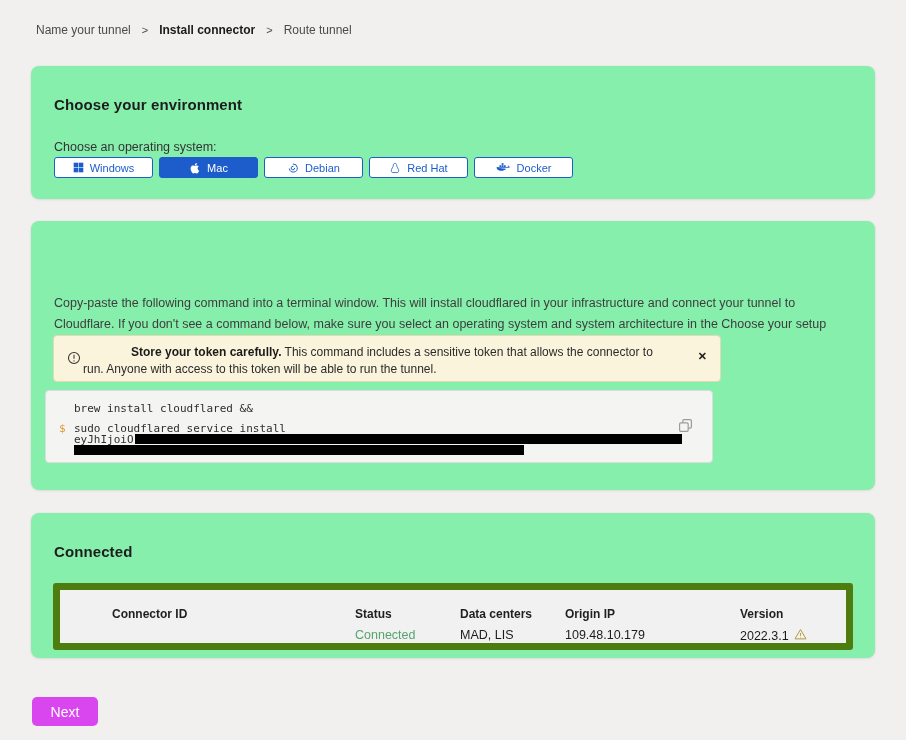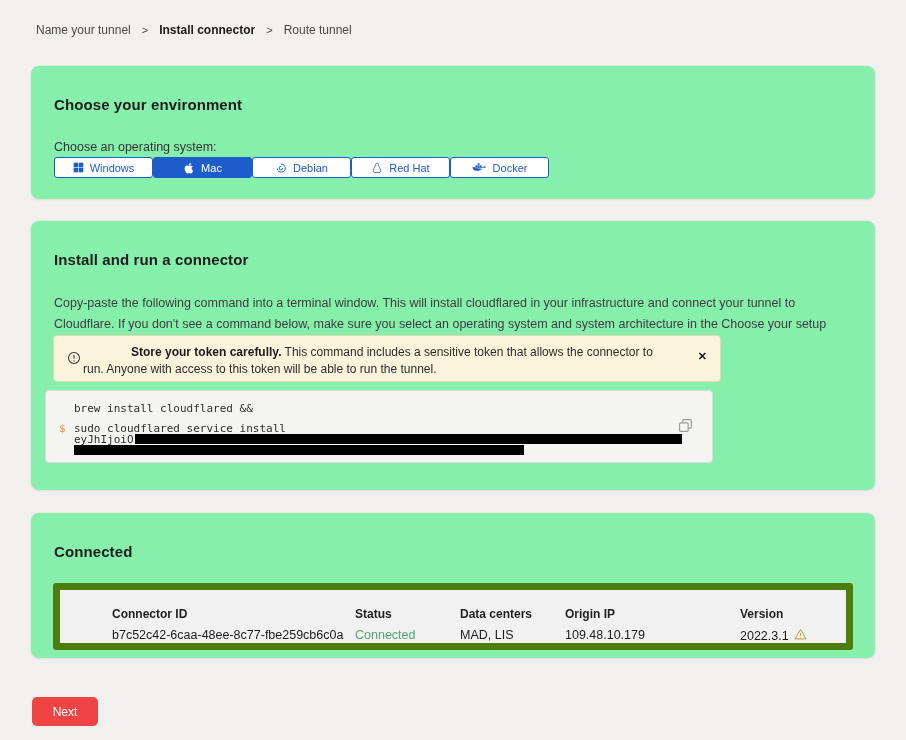--- a/index.html
+++ b/index.html
@@ -21,21 +21,21 @@
   
   .card { position:absolute; left:31px; width:844px; background:#86efac; border-radius:8px;
           box-shadow:0 1px 3px rgba(0,0,0,0.07), 0 0 0 1px rgba(0,0,0,0.02); }
   #card-env { top:66px; height:133px; }
   #card-install { top:221px; height:269px; }
   #card-connectors { top:513px; height:145px; }
   .card-title { position:absolute; left:23px; top:30px; font-size:15px; font-weight:bold; color:#1d1d1d; letter-spacing:.1px; }
 
   
   .os-label { position:absolute; left:23px; top:74px; font-size:12.5px; color:#333; }
-  .os-buttons { position:absolute; left:23px; top:91px; display:flex; gap:0;justify-content:center; }
+  .os-buttons { position:absolute; left:23px; top:91px; display:flex; gap:6px;justify-content:center; }
   .os-btn { width:99px; height:21px; border:1px solid #1d5dcb; border-radius:3px; background:#fff; color:#1d5dcb;
             display:flex; align-items:center; justify-content:center; gap:6px; font-size:11px; cursor:pointer;
             font-family:"Liberation Sans", sans-serif; }
   .os-btn.selected { background:#1d5dcb; color:#fff; }
   .os-btn svg { display:block; }
 
   
   .description { position:absolute; left:23px; top:72px; width:796px; font-size:12.5px; color:#3d3d3d; line-height:21px; }
   .warning-banner { position:absolute; left:22px; top:114px; width:668px; height:47px; background:#fbf4dd;
                     border:1px solid #e3d9b5; border-radius:4px; }
@@ -62,22 +62,22 @@
   .td { position:absolute; top:38px; font-size:12.5px; color:#1b1b1b; }
   .col-id { left:52px; }
   .col-status { left:295px; }
   .col-dc { left:400px; }
   .col-ip { left:505px; }
   .col-version { left:680px; }
   .status-connected { color:#55a46f; }
   .version-cell { display:flex; align-items:center; gap:5px; }
 
   
-  .next-button { position:absolute; left:32px; top:697px; width:66px; height:29px; background:#ef4444; color:#fff;
-                 border:none; border-radius:5px; font-size:12px; font-family:"Liberation Sans", sans-serif; cursor:pointer; }
+  .next-button { position:absolute; left:32px; top:697px; width:66px; height:29px; background:#d946ef; color:#fff;
+                 border:none; border-radius:5px; font-size:14px; font-family:"Liberation Sans", sans-serif; cursor:pointer; }
 </style>
 </head>
 <body>
 
 <div class="page">
 
   <nav class="breadcrumb">
     <span class="crumb">Name your tunnel</span>
     <span class="crumb-sep">&gt;</span>
     <span class="crumb active">Install connector</span>
@@ -140,21 +140,20 @@
               <path d="M1 7.2h15.6c.9 0 1.9-.4 2.4-1 0 0-.9-.4-1.7-.3-.3-1-1-1.5-1-1.5s-.8.8-.5 1.8H.9s-.4 3.7 3.2 4.7c3 .8 7.3.4 9.4-2.4z"></path>
             </svg>
         </span>
         <span>Docker</span>
       </button>
 
     </div>
   </section>
 
   <section class="card" id="card-install">
-    <h2 class="card-title">Install and run a connector</h2>
     <p class="description">Copy-paste the following command into a terminal window. This will install cloudflared in your infrastructure and connect your tunnel to Cloudflare. If you don't see a command below, make sure you select an operating system and system architecture in the Choose your setup card.</p>
 
     <div class="warning-banner">
       <span class="warning-icon">
         <svg width="14" height="14" viewBox="0 0 16 16" fill="none" stroke="#333" stroke-width="1.2">
             <circle cx="8" cy="8" r="6.3"></circle>
             <line x1="8" y1="4.4" x2="8" y2="8.9"></line>
             <circle cx="8" cy="11.3" r="0.7" fill="#333" stroke="none"></circle>
           </svg>
       </span>
@@ -182,21 +181,20 @@
   <section class="card" id="card-connectors">
     <h2 class="card-title">Connected</h2>
 
     <div class="connectors-table">
       <div class="th col-id">Connector ID</div>
       <div class="th col-status">Status</div>
       <div class="th col-dc">Data centers</div>
       <div class="th col-ip">Origin IP</div>
       <div class="th col-version">Version</div>
 
-      <div class="td col-id">b7c52c42-6caa-48ee-8c77-fbe259cb6c0a</div>
       <div class="td col-status status-connected">Connected</div>
       <div class="td col-dc">MAD, LIS</div>
       <div class="td col-ip">109.48.10.179</div>
       <div class="td col-version version-cell">
         <span>2022.3.1</span>
         <span>
           <svg width="13" height="12" viewBox="0 0 16 14" fill="none" stroke="#b2973a" stroke-width="1.2" stroke-linejoin="round">
               <path d="M8 1.5 14.8 13H1.2z"></path>
               <line x1="8" y1="5.8" x2="8" y2="9.2"></line>
               <circle cx="8" cy="11" r="0.6" fill="#b2973a" stroke="none"></circle>

